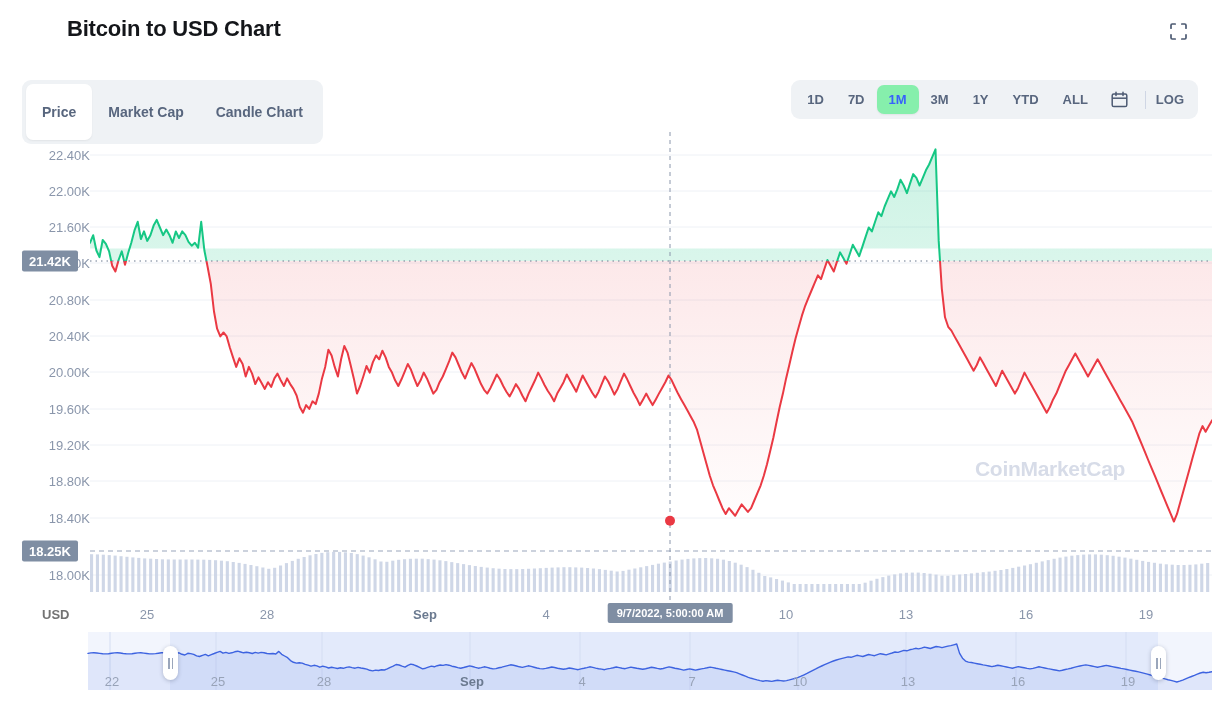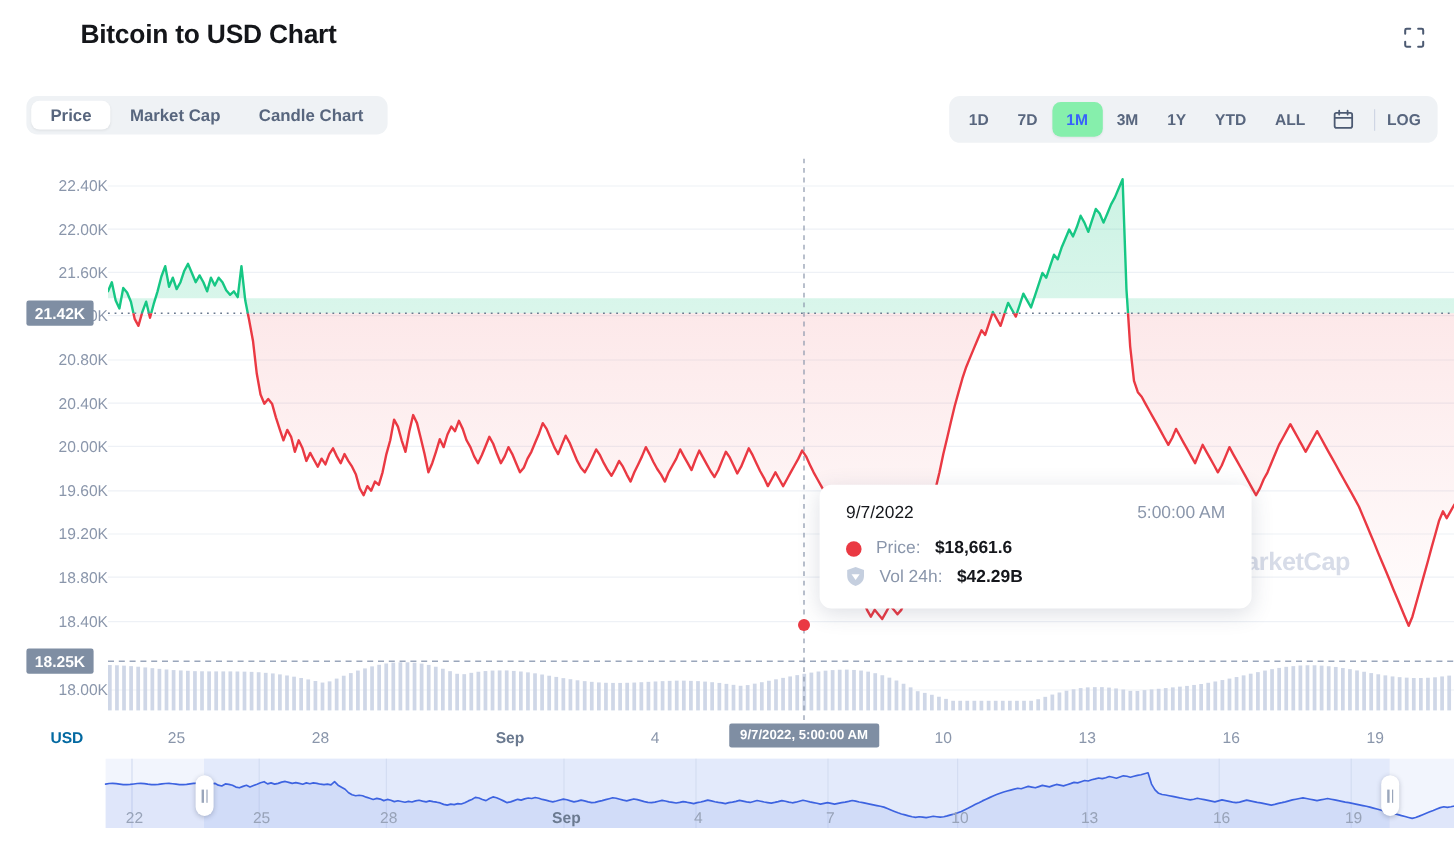--- a/index.html
+++ b/index.html
@@ -22,21 +22,21 @@
   #header-actions { position:absolute; right:14px; top:18px; display:flex; align-items:center; gap:26px; }
   .hdr-icon { width:26px; height:26px; display:flex; align-items:center; justify-content:center; cursor:pointer; }
 
   
   #tabs {
     position:absolute; left:22px; top:80px;
     background:#eff2f5; border-radius:9px; padding:4px;
     display:flex; gap:0;
   }
   .tab {
-    padding:4px 16px; border-radius:7px;
+    padding:20px 16px; border-radius:7px;
     font-size:14px; font-weight:bold; color:#58667e;
     cursor:pointer; white-space:nowrap;
   }
   .tab.active { background:#ffffff; color:#58667e; box-shadow:0 1px 2px rgba(0,0,0,0.06); }
 
   
   #range-selector {
     position:absolute; right:14px; top:80px;
     background:#eff2f5; border-radius:9px; padding:4px;
     display:flex; align-items:center; gap:0;
@@ -74,21 +74,21 @@
   
   #xlabels { position:absolute; left:0; top:475px; width:1212px; height:30px; }
   .xlab {
     position:absolute; top:0;
     font-size:13px; color:#8a96ab;
     transform:translateX(-50%); white-space:nowrap;
   }
   .xlab.bold { font-weight:bold; color:#6b7a90; }
   #usd-label {
     position:absolute; left:42px; top:0;
-    font-size:13px; font-weight:bold; color:#0369a1;
+    font-size:13px; font-weight:bold; color:#737373;
   }
   #xbadge {
     position:absolute; top:-4px;
     background:#7f8ea3; color:#ffffff;
     font-size:11px; font-weight:bold;
     padding:4px 9px; border-radius:2px;
     transform:translateX(-50%); white-space:nowrap;
   }
 
   
@@ -436,41 +436,20 @@
     </g>
 
     <line x1="90" y1="129" x2="1212" y2="129" stroke="#6b7a90" stroke-width="1.2" stroke-dasharray="1.5 4"></line>
 
     <line x1="670" y1="0" x2="670" y2="470" stroke="#8a96ab" stroke-width="1" stroke-dasharray="4 4"></line>
     <circle cx="670" cy="388.8" r="5" fill="#ea3943"></circle>
   </svg>
 
   <div id="watermark">CoinMarketCap</div>
 
-  <div id="tooltip">
-    <div id="tt-row1">
-      <span id="tt-date">9/7/2022</span>
-      <span id="tt-time">5:00:00 AM</span>
-    </div>
-    <div class="tt-row">
-      <span class="dot-red"></span>
-      <span class="tt-label">Price:</span>
-      <span class="tt-val">$18,661.6</span>
-    </div>
-    <div class="tt-row">
-      <span style="display:flex;">
-        <svg width="16" height="17" viewBox="0 0 16 17">
-          <path d="M8 0.6 15 3v5.1c0 4.2-3 7-7 8.3C4 15.1 1 12.3 1 8.1V3z" fill="#c5cfdf"></path>
-          <path d="M4.6 6.6h6.8L8 11.3z" fill="#ffffff"></path>
-        </svg>
-      </span>
-      <span class="tt-label">Vol 24h:</span>
-      <span class="tt-val">$42.29B</span>
-    </div>
-  </div>
 
   <div id="xlabels">
     <div id="usd-label">USD</div>
     <div class="xlab" style="left:147px">25</div>
     <div class="xlab" style="left:267px">28</div>
     <div class="xlab bold" style="left:425px">Sep</div>
     <div class="xlab" style="left:546px">4</div>
     <div class="xlab" style="left:786px">10</div>
     <div class="xlab" style="left:906px">13</div>
     <div class="xlab" style="left:1026px">16</div>

